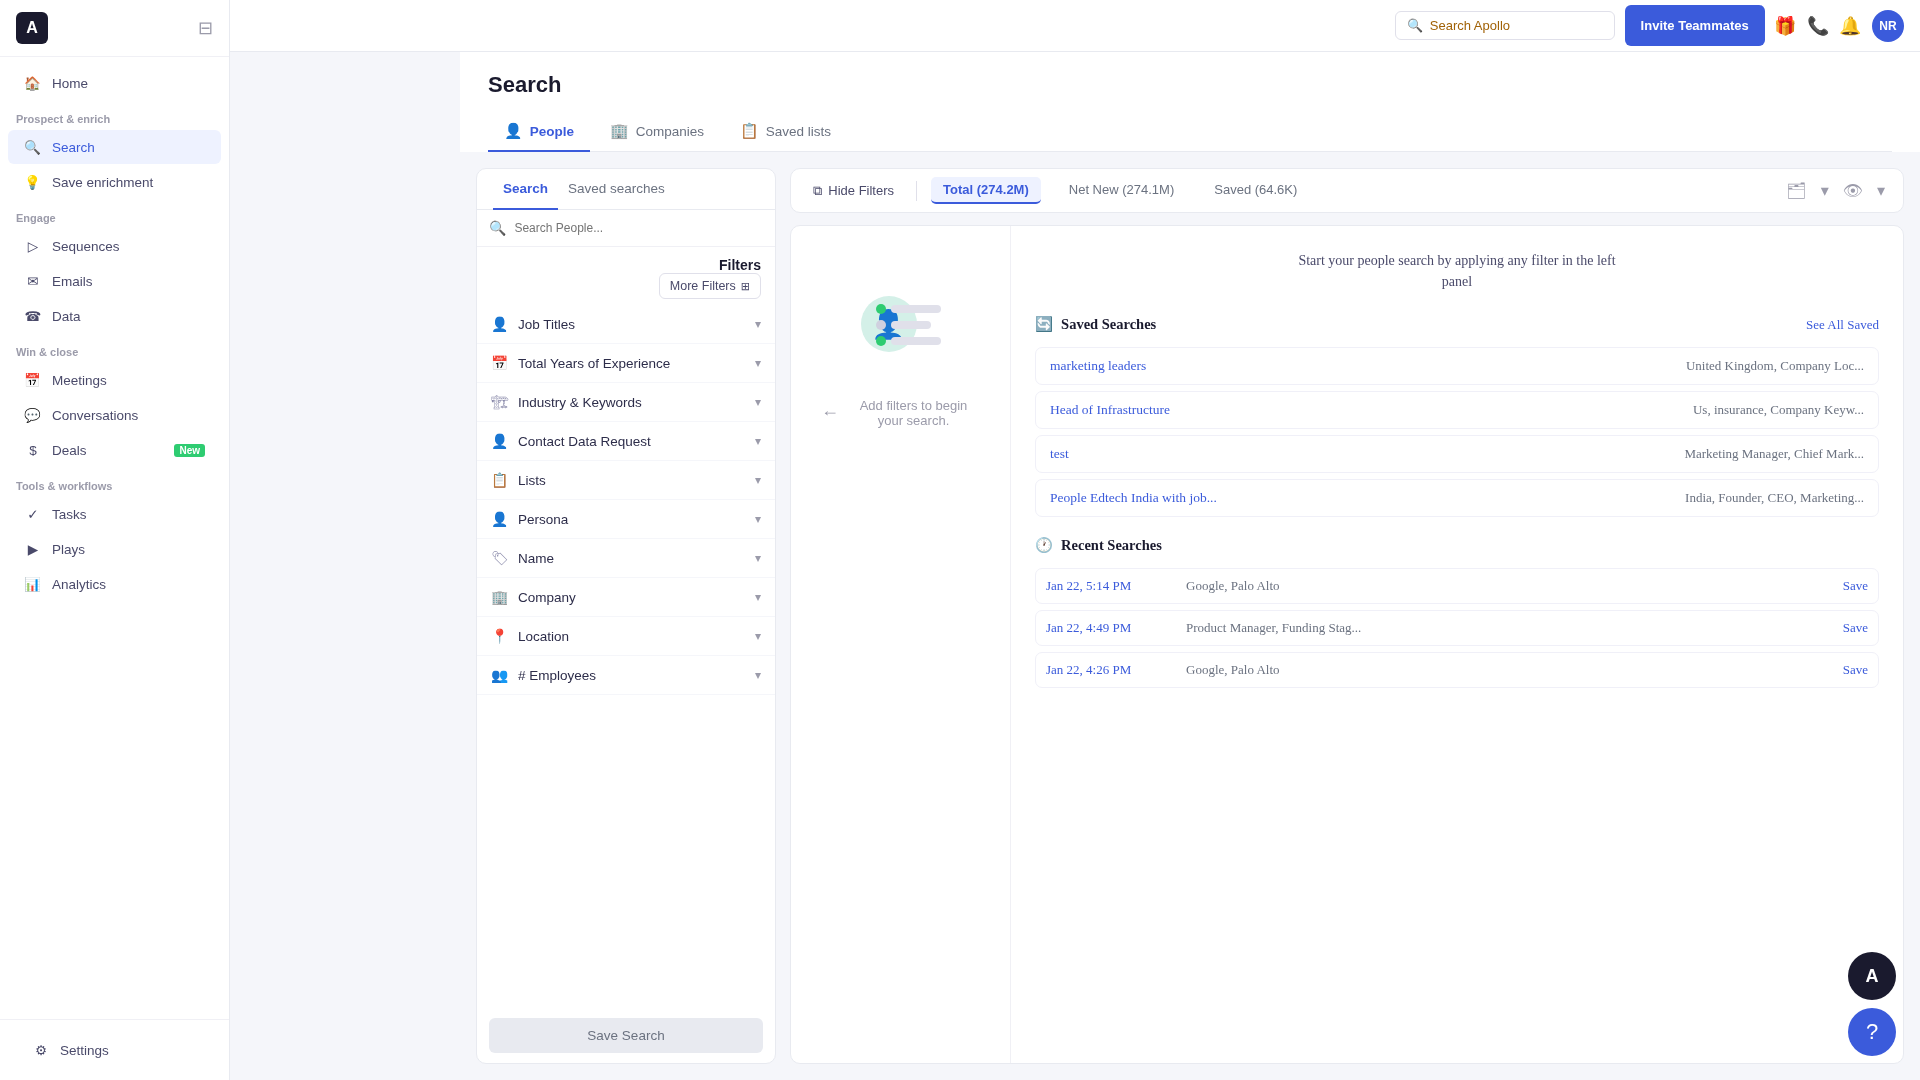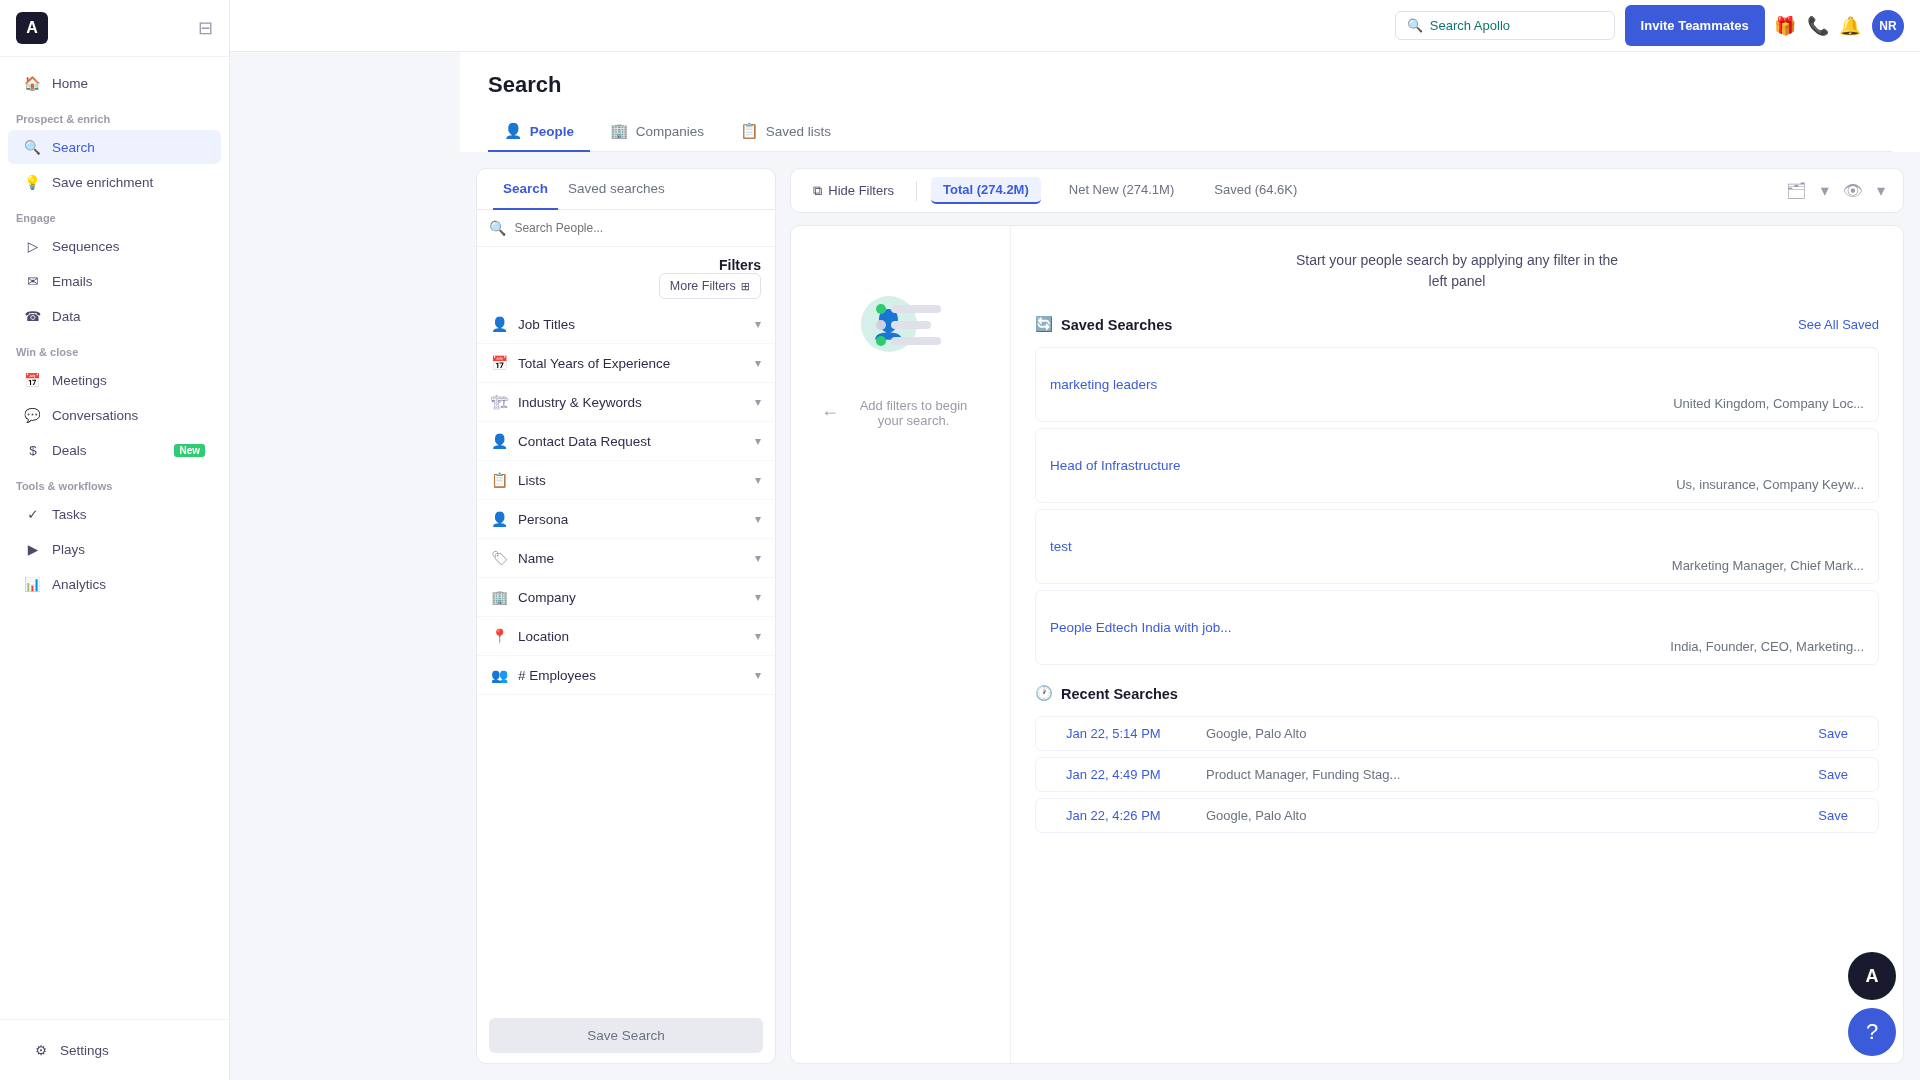--- a/index.html
+++ b/index.html
@@ -71,30 +71,30 @@
     .empty-illustration { position: relative; width: 80px; height: 80px; margin-bottom: 12px; margin-top: 30px; }
     .person-circle { width: 56px; height: 56px; background: #d4f0e8; border-radius: 50%; display: flex; align-items: center; justify-content: center; }
     .person-icon { font-size: 28px; color: #4a9e7a; }
     .status-dots { position: absolute; right: 0; top: 8px; display: flex; flex-direction: column; gap: 6px; }
     .status-dot-row { display: flex; align-items: center; gap: 5px; }
     .sdot { width: 10px; height: 10px; border-radius: 50%; }
     .sdot.green { background: #2ecc71; }
     .sdot.gray { background: #d0d0df; }
     .status-line { height: 8px; border-radius: 4px; background: #e0e0ea; }
 
-    .saved-section { flex: 1; padding: 24px 24px 16px; overflow-y: auto; }
+    .saved-section { flex: 1; padding: 24px 24px 16px; overflow-y: auto; font-family: Liberation Serif, serif; }
     .saved-searches-header { display: flex; align-items: center; justify-content: space-between; margin-bottom: 14px; }
     .saved-searches-title { display: flex; align-items: center; gap: 8px; font-weight: 700; font-size: 14.5px; color: #1a1a2e; }
     .see-all-link { color: #3b5bdb; font-size: 13px; cursor: pointer; }
     .saved-item { display: flex; align-items: center; justify-content: space-between; padding: 10px 14px; border-radius: 7px; border: 1px solid #f0f0f8; margin-bottom: 6px; cursor: pointer; }
     .saved-item-name { color: #3b5bdb; font-size: 13.5px; font-weight: 500; min-width: 200px; }
-    .saved-item-desc { color: #6b7280; font-size: 13px; margin-top: 38px; }
+    .saved-item-desc { color: #6b7280; font-size: 13px; }
 
     .recent-searches-header { display: flex; align-items: center; gap: 8px; font-weight: 700; font-size: 14.5px; color: #1a1a2e; margin-bottom: 14px; margin-top: 20px; }
-    .recent-item { display: flex; align-items: center; padding: 9px 30px; border-radius: 7px; border: 1px solid #f0f0f8; margin-bottom: 6px; cursor: pointer; gap: 10px; }
+    .recent-item { display: flex; align-items: center; padding: 9px 10px; border-radius: 7px; border: 1px solid #f0f0f8; margin-bottom: 6px; cursor: pointer; gap: 10px; }
     .recent-date { color: #3b5bdb; font-size: 13px; min-width: 130px; }
     .recent-desc { color: #6b7280; font-size: 13px; flex: 1; }
     .save-link { color: #3b5bdb; font-size: 13px; cursor: pointer; }
 
     .fab { position: fixed; bottom: 80px; right: 24px; width: 48px; height: 48px; background: #1a1a2e; border-radius: 50%; display: flex; align-items: center; justify-content: center; color: white; font-size: 20px; cursor: pointer; }
     .fab2 { position: fixed; bottom: 24px; right: 24px; width: 48px; height: 48px; background: #3b5bdb; border-radius: 50%; display: flex; align-items: center; justify-content: center; color: white; font-size: 22px; cursor: pointer; }
   </style>
 </head>
 <body>
 
@@ -169,21 +169,21 @@
     <div class="nav-item">
       <span class="nav-icon">⚙</span>
       <span>Settings</span>
     </div>
   </div>
 </div>
 
 <div id="topbar">
   <div class="search-apollo">
     <span>🔍</span>
-    <span style="color:#0f766e;">Search Apollo</span>
+    <span style="color:#a16207;">Search Apollo</span>
   </div>
   <button class="invite-btn">Invite Teammates</button>
   <span class="topbar-icon">🎁</span>
   <span class="topbar-icon">📞</span>
   <span class="topbar-icon">🔔</span>
   <div class="avatar">NR</div>
 </div>
 
 <div id="main">
   <div id="page-header">

